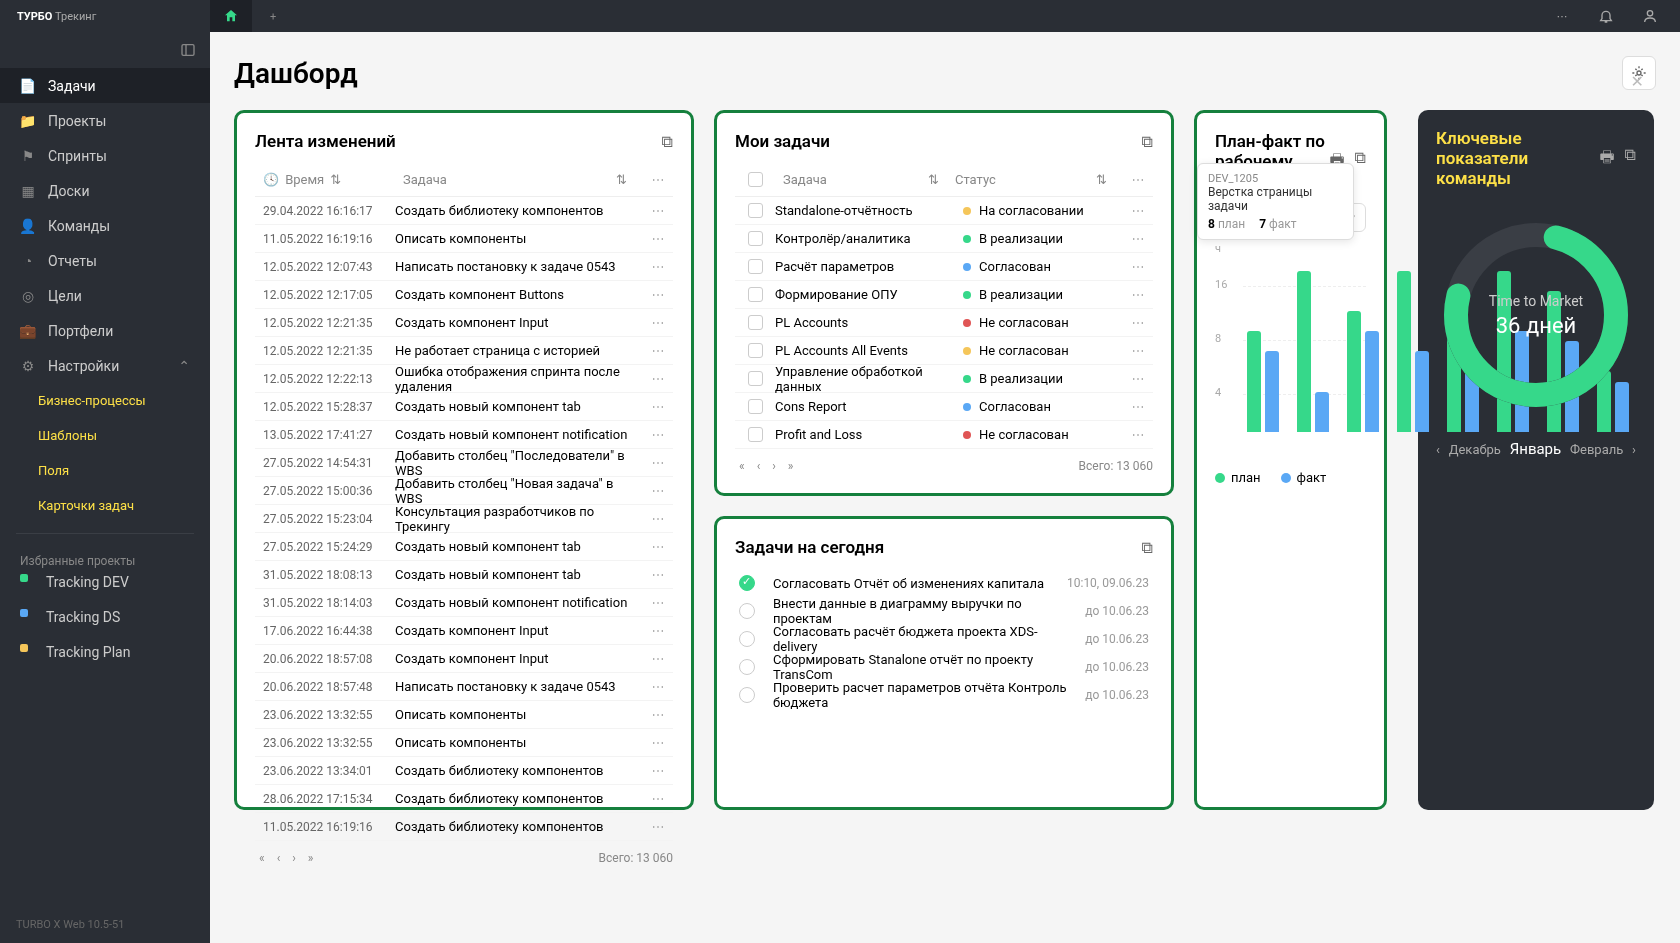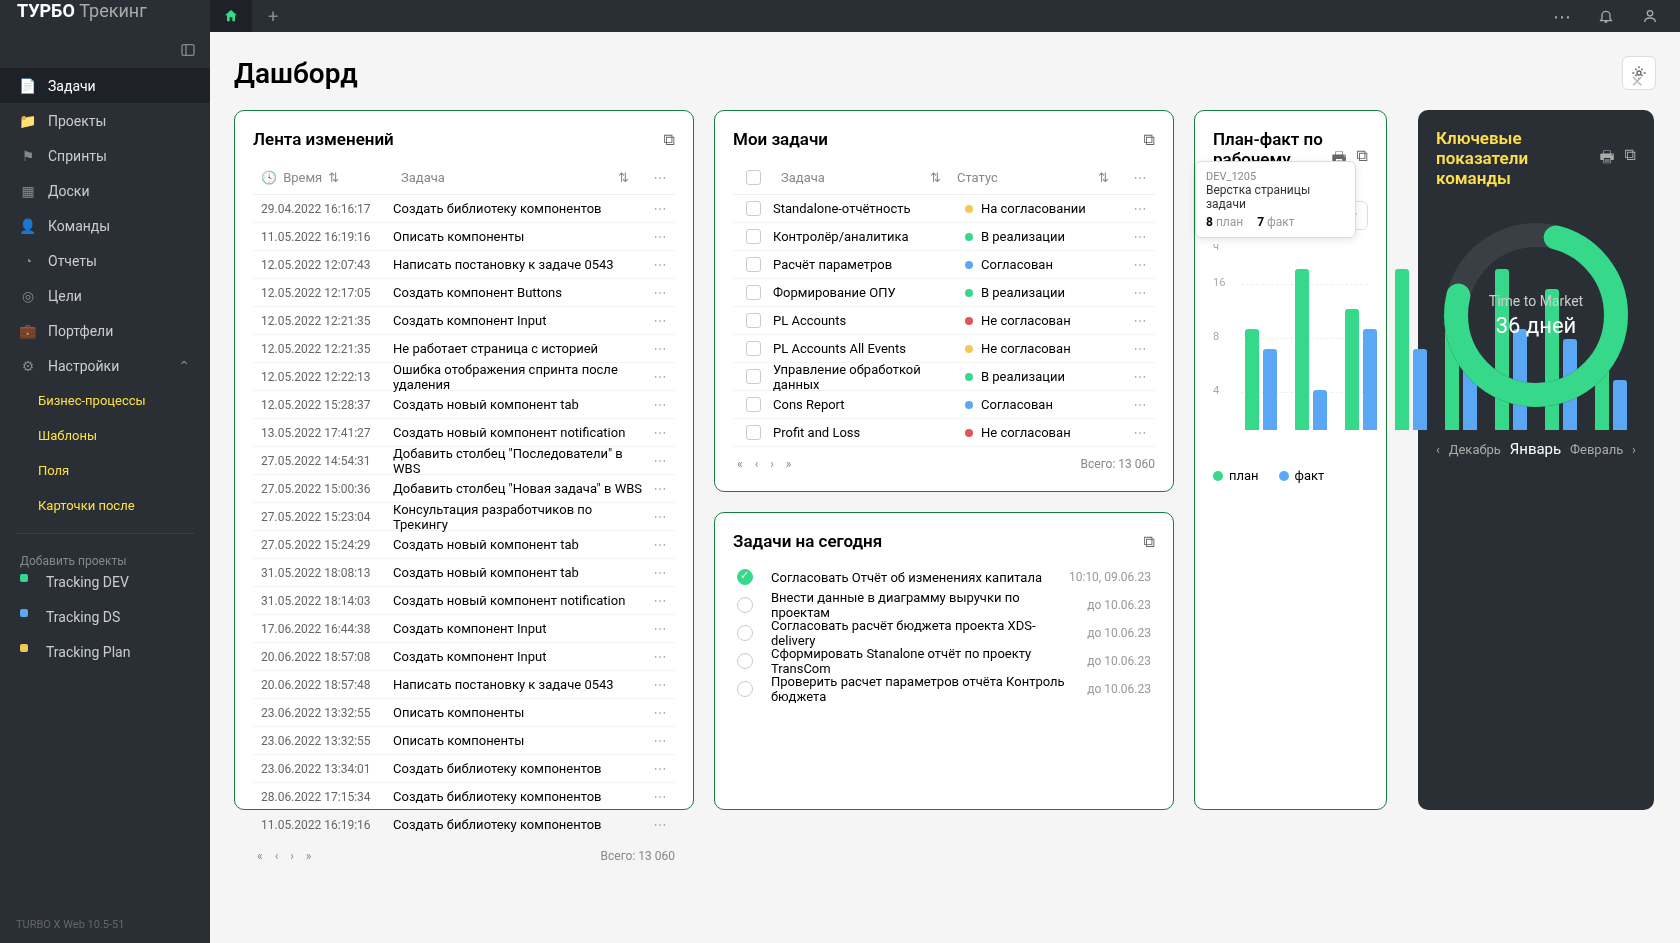--- a/index.html
+++ b/index.html
@@ -1,17 +1,17 @@
 <!DOCTYPE html>
 <html><head>
 <meta charset="utf-8">
 <style>
 *{margin:0;padding:0;box-sizing:border-box;font-family:-apple-system,BlinkMacSystemFont,"Segoe UI",Roboto,sans-serif}
 body{background:#f5f5f5;width:1680px;height:943px;overflow:hidden}
-.topbar{height:32px;background:#2a2e35;display:flex;align-items:flex-start;color:#fff;font-size:18px}
+.topbar{height:32px;background:#2a2e35;display:flex;align-items:center;color:#fff;font-size:11px}
 .topbar-logo{width:210px;padding-left:17px;font-weight:600}
 .topbar-logo span{font-weight:400;color:#aaa}
 .tab-home{width:42px;height:32px;display:flex;align-items:center;justify-content:center;background:#1e2127}
 .tab-add{width:42px;height:32px;display:flex;align-items:center;justify-content:center;color:#888}
 .topbar-right{margin-left:auto;display:flex;align-items:center;gap:8px;padding-right:12px}
 .topbar-icon{width:36px;height:32px;display:flex;align-items:center;justify-content:center;color:#aaa;cursor:pointer}
 .layout{display:flex;height:911px}
 .sidebar{width:210px;background:#2a2e35;color:#ccc;font-size:14px;display:flex;flex-direction:column}
 .sidebar-toggle{height:36px;display:flex;justify-content:flex-end;align-items:center;padding-right:14px;color:#888}
 .nav-item{height:35px;display:flex;align-items:center;padding:0 20px;gap:12px;cursor:pointer}
@@ -24,21 +24,21 @@
 .nav-section{padding:10px 20px 6px;font-size:12px;color:#888}
 .fav-item{height:35px;display:flex;padding:0 20px;gap:18px;cursor:pointer}
 .fav-dot{width:8px;height:8px;border-radius:2px}
 .version{margin-top:auto;padding:12px 16px;font-size:11px;color:#666}
 .main{flex:1;overflow:auto;padding:24px}
 .page-header{display:flex;align-items:center;margin-bottom:20px}
 .page-title{font-size:28px;font-weight:600}
 .page-close{position:absolute;right:36px;top:72px;color:#bbb;cursor:pointer}
 .settings-btn{margin-left:auto;width:34px;height:34px;border:1px solid #ddd;border-radius:6px;display:flex;align-items:center;justify-content:center;cursor:pointer;background:#fff}
 .grid{display:grid;grid-template-columns:460px 460px 460px;gap:20px}
-.card{background:#fff;border-radius:10px;border:1px solid #15803d;padding:18px;display:flex;flex-direction:column}
+.card{background:#fff;border-radius:10px;border:3px solid #15803d;padding:18px;display:flex;flex-direction:column}
 .card-header{display:flex;align-items:center;margin-bottom:12px}
 .card-title{font-size:17px;font-weight:600}
 .card-actions{margin-left:auto;display:flex;gap:10px;color:#666}
 .card-action{cursor:pointer}
 .table{font-size:13px}
 .th-row{display:flex;align-items:center;height:34px;border-bottom:1px solid #eee;color:#888;gap:8px}
 .col-time{width:140px;display:flex;align-items:center;gap:6px;padding-left:8px}
 .col-task{flex:1;display:flex;align-items:center;gap:6px}
 .col-more{width:30px;text-align:center;color:#999}
 .tr{display:flex;align-items:center;height:28px;border-bottom:1px solid #f3f3f3}
@@ -161,24 +161,24 @@
         <div class="nav-item">
           <span class="nav-icon">⚙</span>
           <span>Настройки</span>
           <span class="nav-expand">⌃</span>
         </div>
       </div>
   <div id="subnav">
         <div class="nav-sub">Бизнес-процессы</div>
         <div class="nav-sub">Шаблоны</div>
         <div class="nav-sub">Поля</div>
-        <div class="nav-sub">Карточки после</div>
+        <div class="nav-sub">Карточки задач</div>
       </div>
   <div class="nav-divider"></div>
-  <div class="nav-section">Добавить проекты</div>
+  <div class="nav-section">Избранные проекты</div>
   <div id="favs">
         <div class="fav-item">
           <div class="fav-dot" style="background:#36d88a"></div>
           <span>Tracking DEV</span>
         </div>
         <div class="fav-item">
           <div class="fav-dot" style="background:#5aa8f5"></div>
           <span>Tracking DS</span>
         </div>
         <div class="fav-item">

